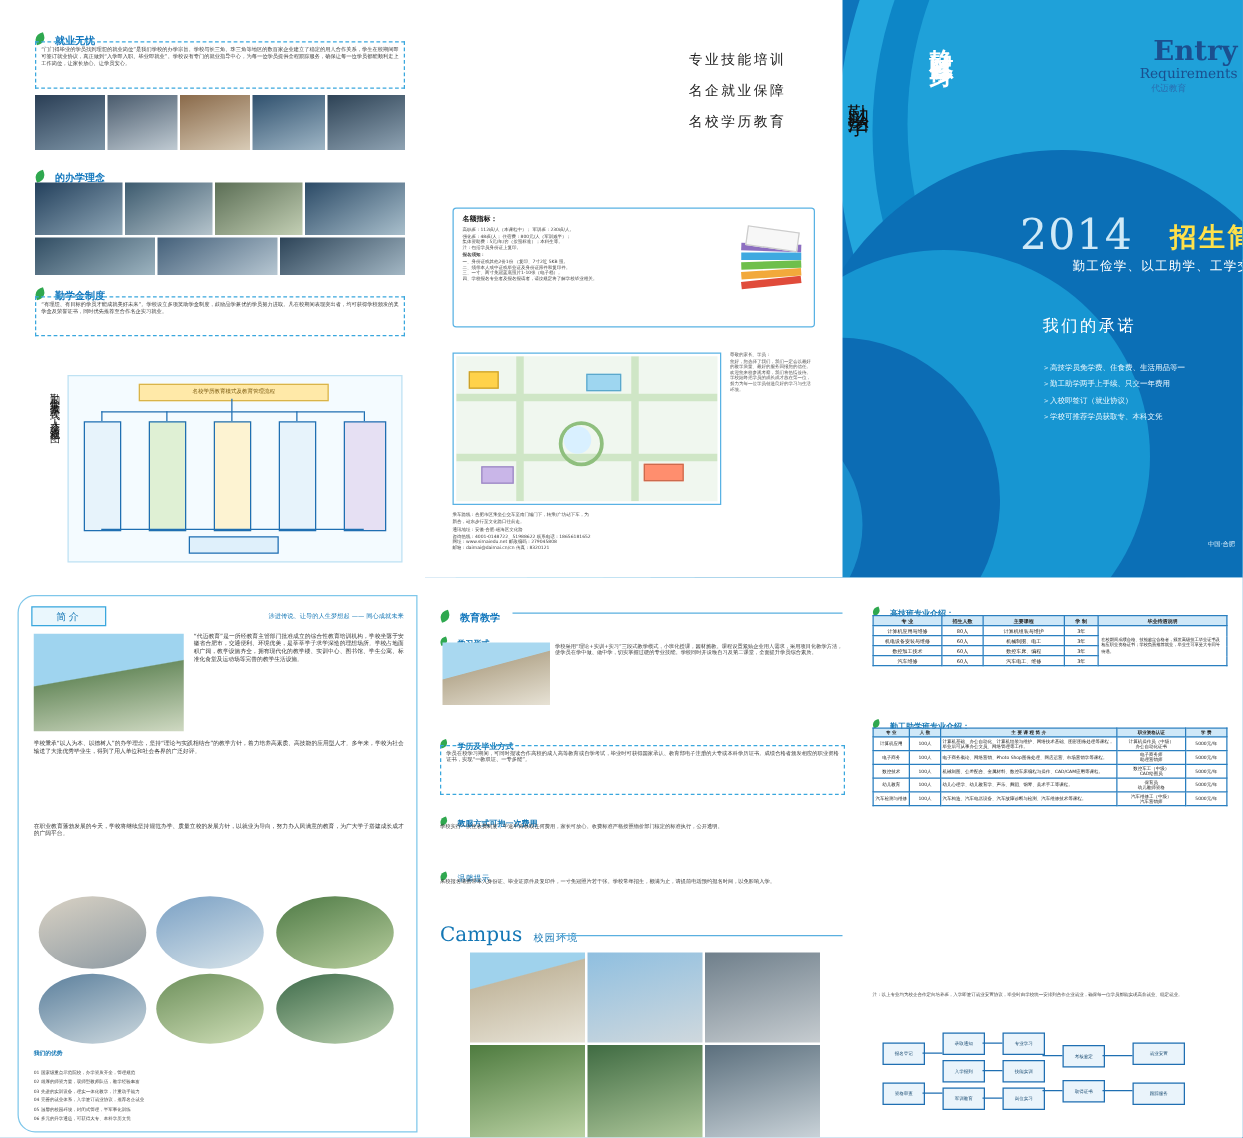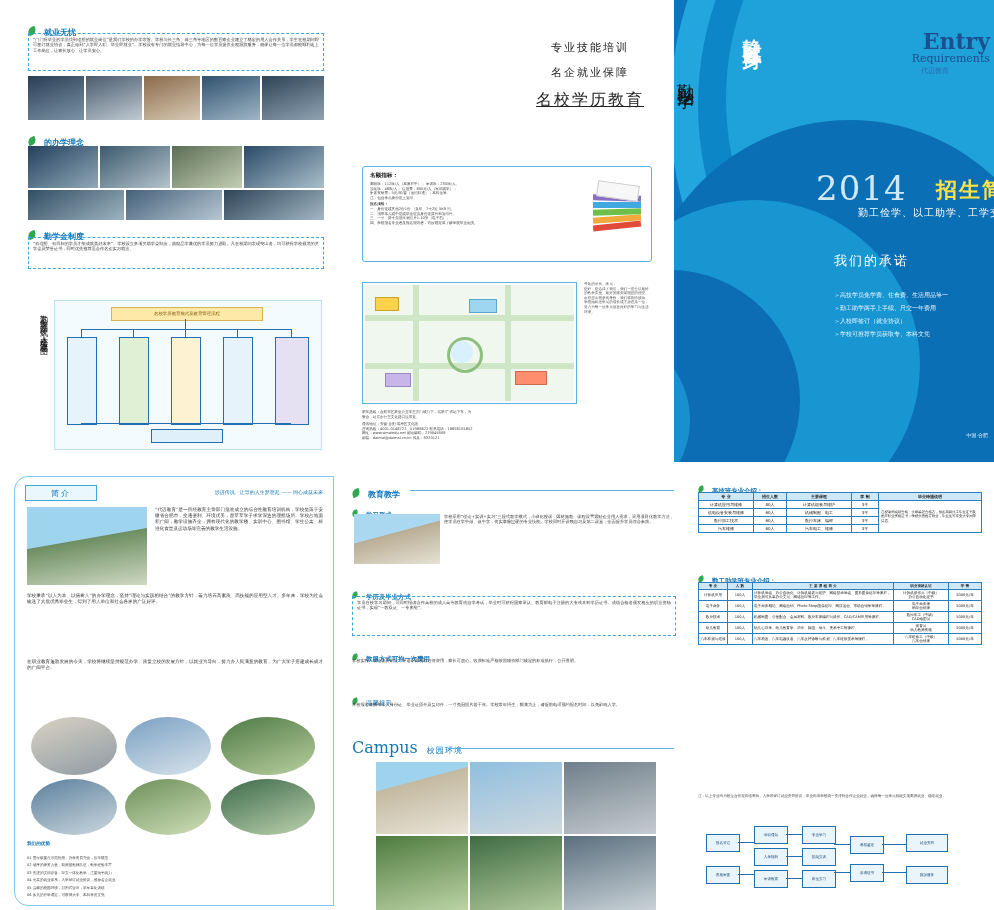--- a/index.html
+++ b/index.html
@@ -135,21 +135,21 @@
       <div class="arc" style="left:300px;top:120px;width:420px;height:420px;background:#0b6fb6;"></div>
       <div class="arc" style="left:250px;top:200px;width:330px;height:330px;background:#1796d2;"></div>
       <div class="arc" style="left:200px;top:270px;width:260px;height:260px;background:#0c6cb4;"></div>
       <div class="arc" style="left:170px;top:330px;width:180px;height:180px;background:#1a8fcd;"></div>
 
       <div class="coverwhitebar" style="left:0;top:0;width:334px;height:462px;background:#ffffff;"></div>
 
       <div class="box" style="left:170px;top:40px;width:160px;height:70px;text-align:center;">
         <div style="font-size:11px;color:#222;letter-spacing:2px;margin-bottom:10px;">专业技能培训</div>
         <div style="font-size:11px;color:#222;letter-spacing:2px;margin-bottom:10px;">名企就业保障</div>
-        <div style="font-size:16px;color:#222;letter-spacing:2px;text-decoration:underline;">名校学历教育</div>
+        <div style="font-size:11px;color:#222;letter-spacing:2px;">名校学历教育</div>
       </div>
 
       <div class="box" style="left:336px;top:70px;width:22px;height:110px;writing-mode:vertical-rl;font-family:'DejaVu Serif',serif;font-size:17px;color:#111;letter-spacing:3px;">
         <span>勤以治学</span>
       </div>
       <div class="box" style="left:400px;top:24px;width:26px;height:120px;writing-mode:vertical-rl;font-family:'DejaVu Serif',serif;font-size:19px;color:#ffffff;letter-spacing:4px;font-weight:bold;">
         <span>静以修身</span>
       </div>
 
       <div class="box" style="left:540px;top:28px;width:110px;height:46px;text-align:right;">
@@ -231,21 +231,21 @@
       <div class="microtext" style="margin-top:3px;">通讯地址：安徽·合肥·瑶海区文化路</div>
       <div class="microtext">咨询热线：4001-0148722、51988622   联系电话：18656181652</div>
       <div class="microtext">网址：www.simaiedu.net                  邮政编码：279045808</div>
       <div class="microtext">邮箱：daimai@daimai.cn/cn              传真：8320121</div>
     </div>
   </div>
 
   <div class="box" style="left:0;top:466px;width:994px;height:444px;background:#fff;">
 
     <div class="box" style="left:14px;top:10px;width:320px;height:430px;border:1px solid #7fc7ea;border-radius:14px 0 0 14px;background:#fff;">
-      <div class="box" style="left:10px;top:8px;width:72px;height:16px;border:1px solid #3aa7dd;background:#eaf7fd;display:flex;align-items:center;justify-content:center;font-size:8px;color:#1477b5;letter-spacing:2px;">
+      <div class="box" style="left:10px;top:8px;width:60px;height:16px;border:1px solid #3aa7dd;background:#eaf7fd;display:flex;align-items:center;justify-content:center;font-size:8px;color:#1477b5;letter-spacing:2px;">
         <span>简介</span>
       </div>
       <div class="box" style="left:112px;top:12px;width:196px;height:10px;font-size:5px;color:#1477b5;text-align:right;">
         <span>涉进传说、让导的人生梦想起 —— 同心成就未来</span>
       </div>
 
       <div class="photo" style="left:12px;top:30px;width:120px;height:78px;background:linear-gradient(170deg,#9fd4ef 0%,#9fd4ef 42%,#6d8e62 43%,#cfd9c2 100%);"></div>
 
       <div class="box" style="left:140px;top:30px;width:168px;height:82px;">
         <div class="tinytext2">“代迈教育”是一所经教育主管部门批准成立的综合性教育培训机构，学校坐落于安徽省合肥市，交通便利、环境优美，是莘莘学子求学深造的理想场所。学校占地面积广阔，教学设施齐全，拥有现代化的教学楼、实训中心、图书馆、学生公寓、标准化食堂及运动场等完善的教学生活设施。</div>

